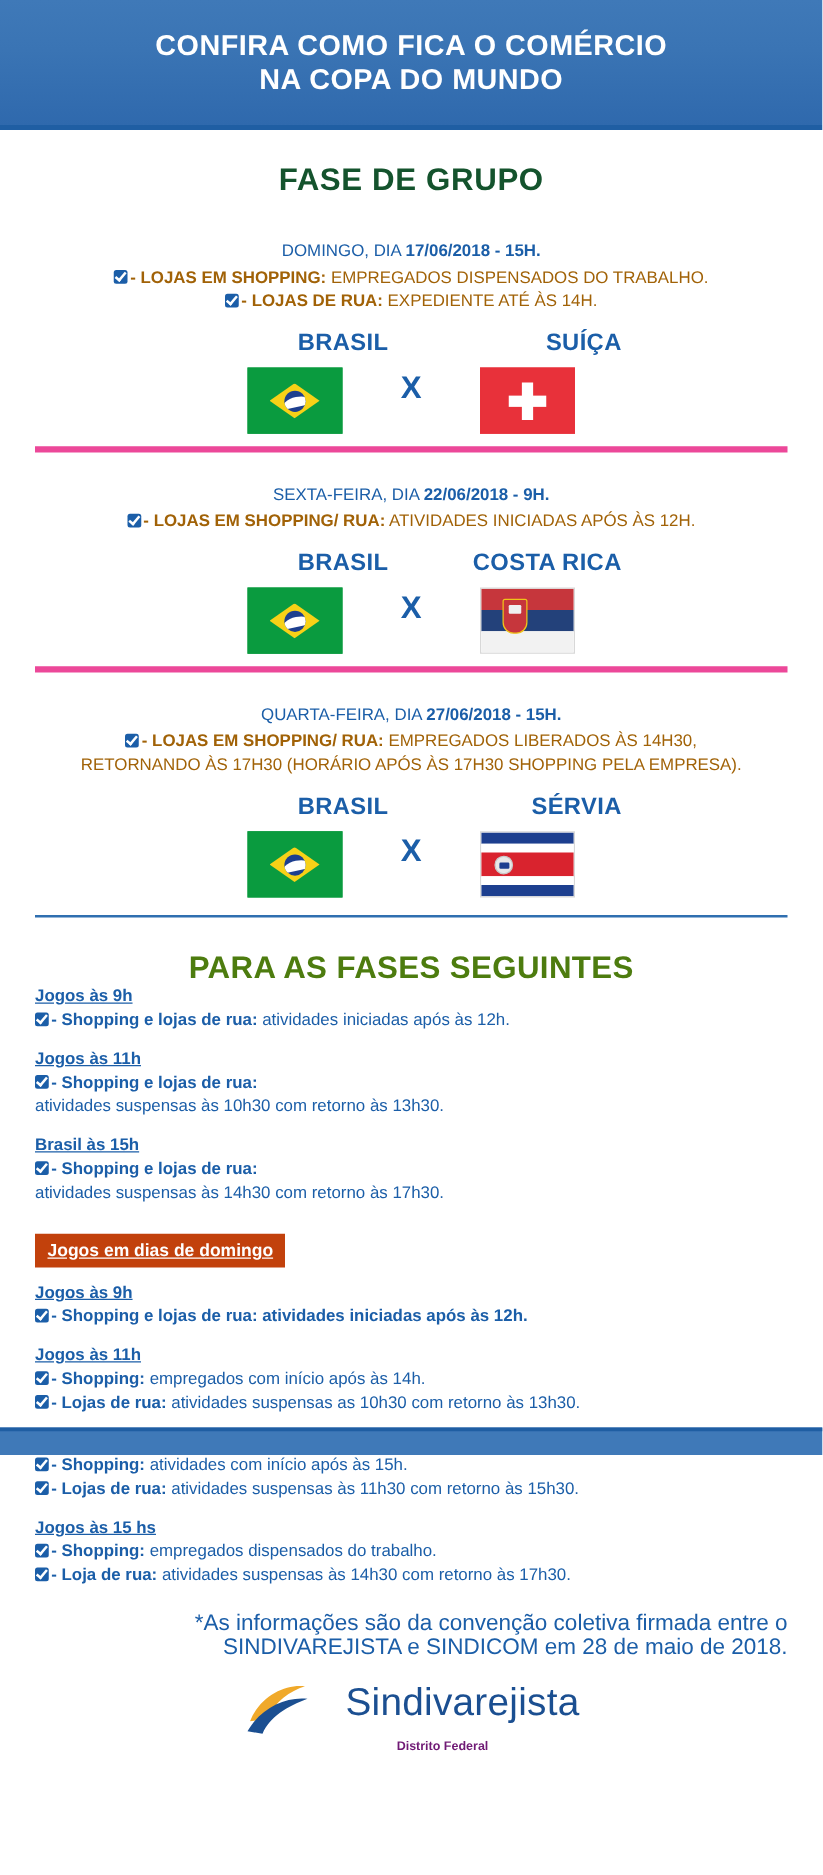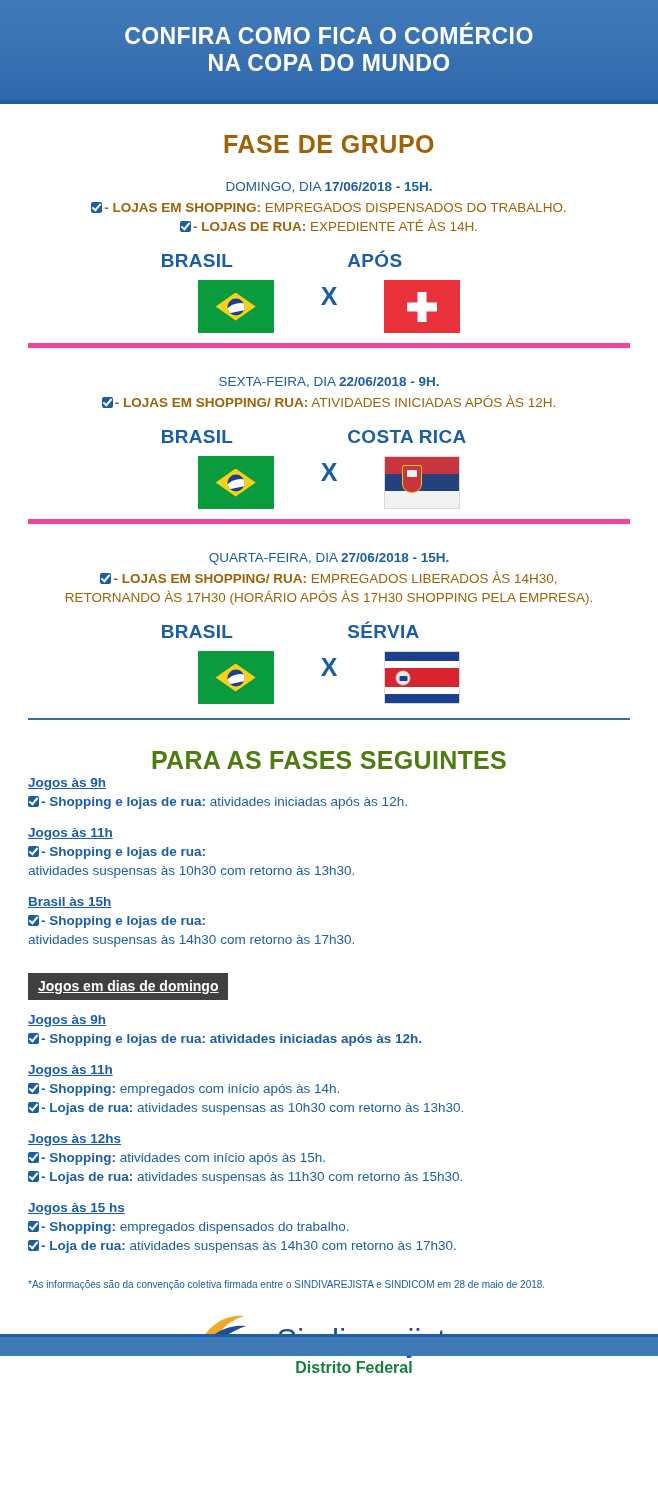--- a/index.html
+++ b/index.html
@@ -5,21 +5,21 @@
   * { box-sizing: border-box; }
   html, body { margin: 0; padding: 0; }
   body {
     width: 658px;
     height: 1500px;
     background: #ffffff;
     font-family: "Liberation Sans", sans-serif;
     color: #1b5ea8;
     overflow: hidden;
   }
-  .page { position: relative; width: 658px; height: 1356px; background:#fff; }
+  .page { position: relative; width: 658px; height: 1164px; background:#fff; }
 
   
   .header {
     background: linear-gradient(180deg,#3f79b8 0%, #3a74b4 40%, #2f69ad 100%);
     height: 104px;
     display: flex;
     align-items: center;
     justify-content: center;
     border-bottom: 4px solid #1f5ea3;
   }
@@ -33,26 +33,26 @@
     text-transform: uppercase;
     padding: 0 20px;
     white-space: pre-line;
   }
 
   
   .content { padding: 0 28px; }
 
   .section-title {
     text-align: center;
-    color: #a16207;
+    color: #14532d;
     font-weight: bold;
     font-size: 25px;
     letter-spacing: .5px;
     margin-top: 26px;
-    margin-bottom: 18px;
+    margin-bottom: 32px;
     text-transform: uppercase;
   }
 
   .match { padding-bottom: 10px; }
   .match + .match { border-top: 5px solid #ec4899; padding-top: 24px; }
   .divider { border-top: 2px solid #2f6fb0; margin-top: 4px; }
 
   .match-date {
     text-align: center;
     font-size: 13.5px;
@@ -89,21 +89,21 @@
     transform: rotate(40deg);
   }
 
   .teams {
     display: flex;
     justify-content: center;
     align-items: flex-end;
     gap: 10px;
     margin-top: 14px;
   }
-  .team { width: 150px; text-align: left; }
+  .team { width: 150px; text-align: right; }
   .team-name {
     font-weight: bold;
     font-size: 19px;
     color: #1b5ea8;
     letter-spacing: .3px;
     margin-bottom: 8px;
   }
   .versus {
     font-weight: bold;
     font-size: 25px;
@@ -205,55 +205,56 @@
   .block-line {
     font-size:13.5px;
     line-height:19px;
     color:#1b5ea8;
   }
   .block-line b { font-weight:bold; }
   .plain-line { font-size:13.5px; line-height:19px; color:#1b5ea8; }
 
   .highlight-head {
     display:inline-block;
-    background:#404040;
+    background:#c2410c;
     color:#ffffff;
     font-weight:bold;
     font-size:14px;
     padding:5px 10px 6px;
     text-decoration: underline;
     margin: 10px 0 12px;
   }
 
   .footnote {
-    font-size:10px;
+    font-size:18px;
     line-height:19px;
     color:#1b5ea8;
     margin-top:20px;
+    text-align:right;
   }
 
   
   .logo-wrap {
     margin-top:18px;
     display:flex;
     flex-direction:column;
     align-items:center;
   }
-  .logo-row { display:flex; align-items:flex-end; gap:24px; }
+  .logo-row { display:flex; align-items:flex-start; gap:24px; }
   .logo-mark { width:58px; height:46px; }
   .logo-text {
     font-size:31px;
     color:#1b4f91;
     letter-spacing:.2px;
     line-height:34px;
   }
   .logo-sub {
-    font-size:16px;
+    font-size:10px;
     font-weight:bold;
-    color:#15803d;
+    color:#701a75;
     margin-top:1px;
     margin-left:50px;
   }
 
   .footer-bar {
     position:absolute;
     left:0; bottom:0;
     width:100%;
     height:22px;
     background:#3f79b8;
@@ -289,21 +290,21 @@
       <div class="teams">
         <div class="team">
           <div class="team-name">BRASIL</div>
           <div class="flag flag-br">
             <div class="rhombus"></div>
               <div class="globe"></div>
           </div>
         </div>
         <div class="versus">X</div>
         <div class="team">
-          <div class="team-name">APÓS</div>
+          <div class="team-name">SUÍÇA</div>
           <div class="flag flag-ch">
             <div class="cross-v"></div>
               <div class="cross-h"></div>
           </div>
         </div>
       </div>
     </div>
 
     
     <div class="match">

